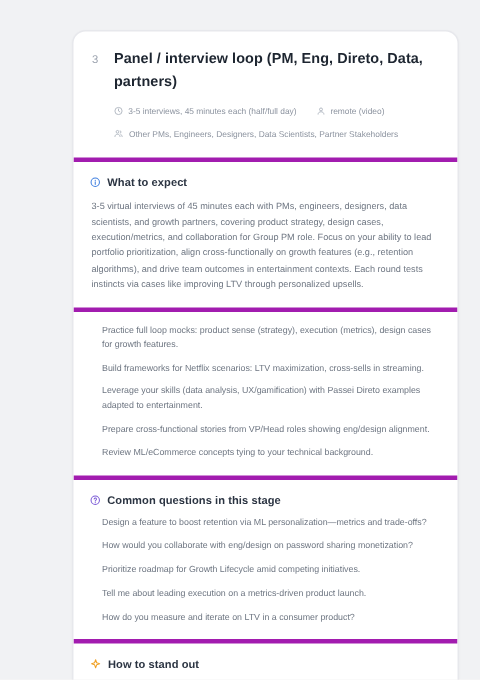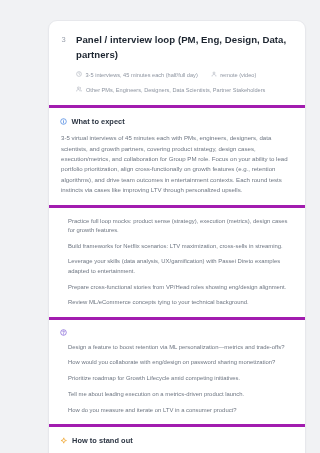--- a/index.html
+++ b/index.html
@@ -115,21 +115,21 @@
 </head>
 <body>
 
 <div id="page">
   <div class="card">
 
     <div class="card-head">
       <div class="head-row">
         <div class="step-num">3</div>
         <div class="head-main">
-          <div class="step-title">Panel / interview loop (PM, Eng, Design, Data, partners)</div>
+          <div class="step-title">Panel / interview loop (PM, Eng, Direto, Data, partners)</div>
 
           <div class="meta-line">
             <div class="meta-item">
               <svg class="ico" width="6" height="6" viewBox="0 0 16 16" fill="none" stroke="#a9afba" stroke-width="1.5">
                 <circle cx="8" cy="8" r="6.4"></circle>
                   <path d="M8 4.4V8l2.4 1.5" stroke-linecap="round"></path>
               </svg>
               <span class="mtext">3-5 interviews, 45 minutes each (half/full day)</span>
             </div>
             <div class="meta-item">
@@ -173,20 +173,21 @@
         <li>Review ML/eCommerce concepts tying to your technical background.</li>
       </ul>
     </div>
 
     <div class="section">
       <div class="sec-head">
         <svg width="7" height="7" viewBox="0 0 16 16" fill="none" stroke="#7c5cd6" stroke-width="1.6">
           <circle cx="8" cy="8" r="6.4"></circle>
             <path d="M6.4 6.2a1.7 1.7 0 113 1.2c-.7.6-1.4.9-1.4 1.9M8 11.6v.1" stroke-linecap="round"></path>
         </svg>
+        <span class="sec-title">Common questions in this stage</span>
       </div>
       <ul class="q-list">
         <li>Design a feature to boost retention via ML personalization—metrics and trade-offs?</li>
         <li>How would you collaborate with eng/design on password sharing monetization?</li>
         <li>Prioritize roadmap for Growth Lifecycle amid competing initiatives.</li>
         <li>Tell me about leading execution on a metrics-driven product launch.</li>
         <li>How do you measure and iterate on LTV in a consumer product?</li>
       </ul>
     </div>
 

